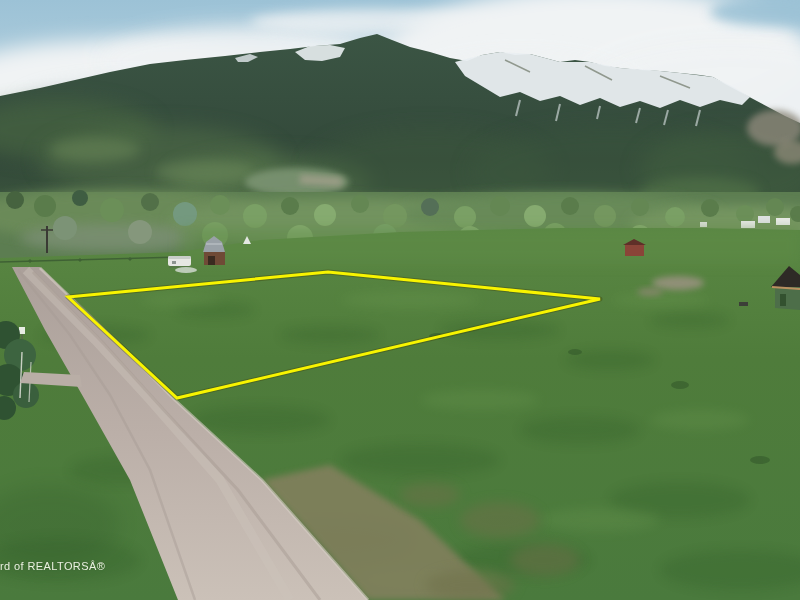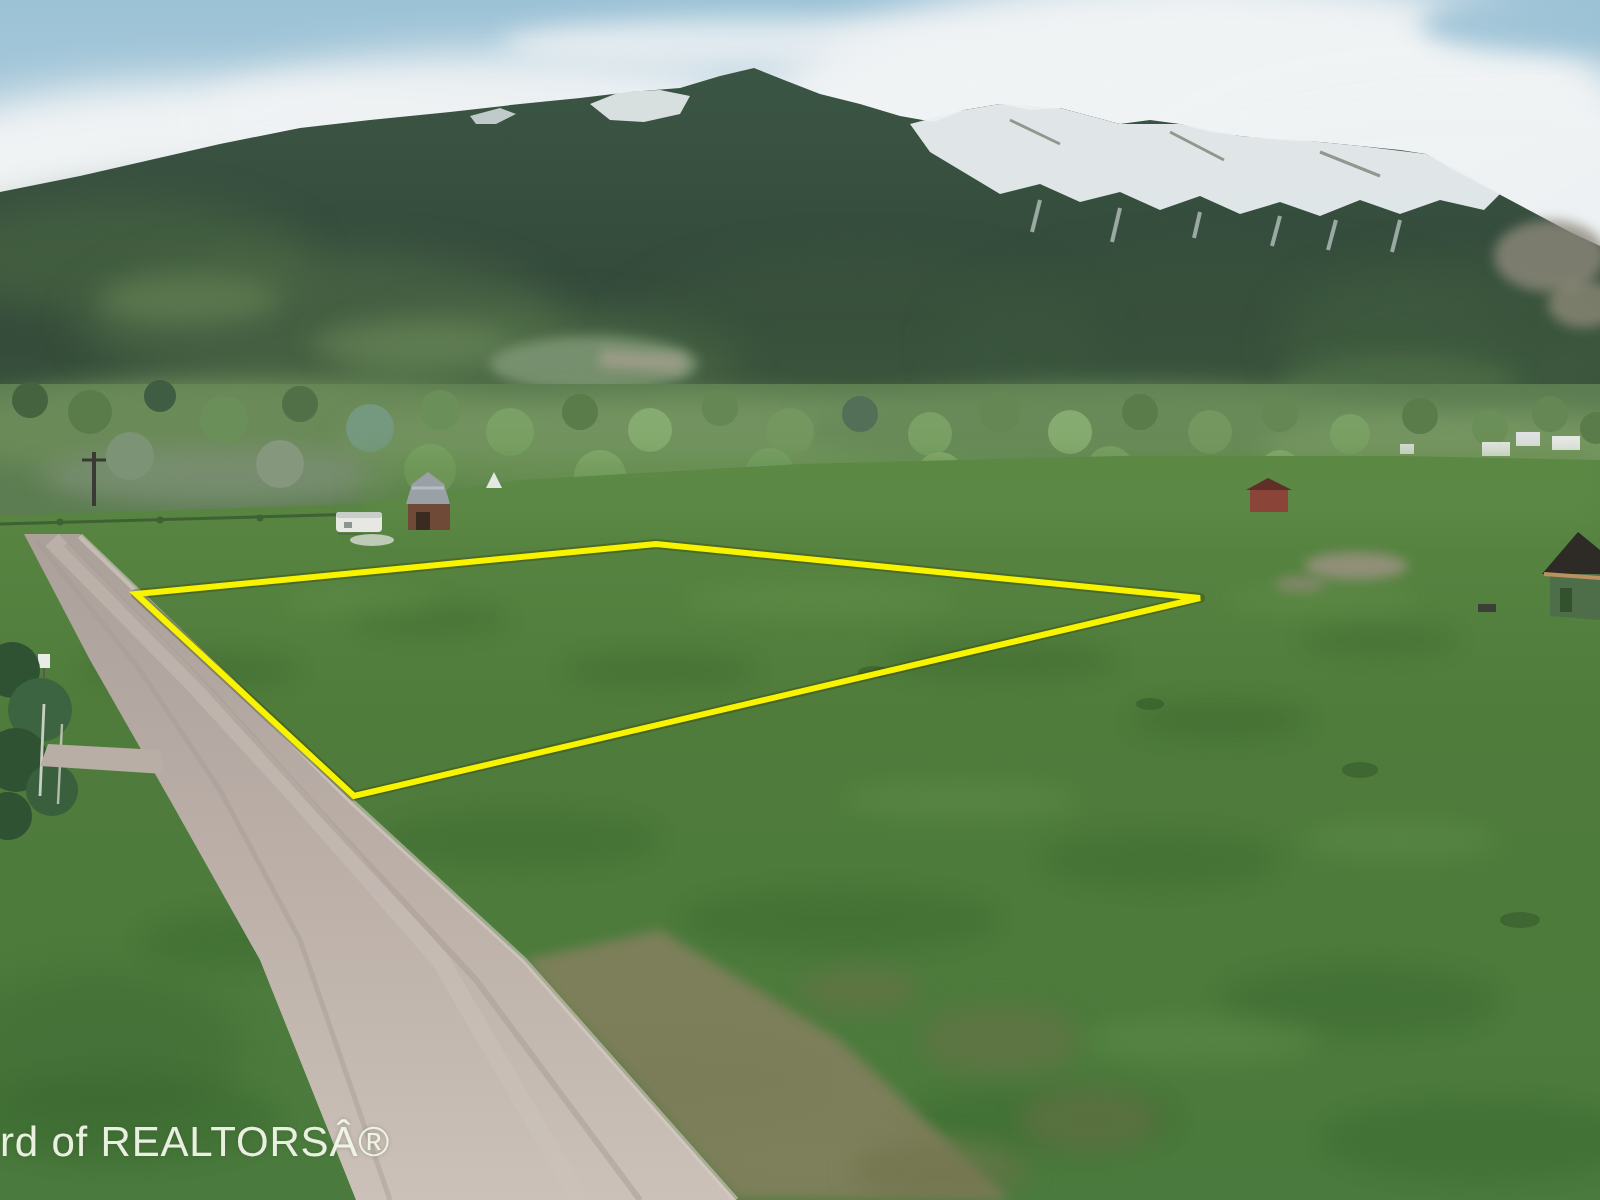--- a/index.html
+++ b/index.html
@@ -3,21 +3,21 @@
 <meta charset="utf-8">
 <style>
   html,body{margin:0;padding:0;background:#222;}
   .stage{
     position:relative;width:800px;height:600px;overflow:hidden;
     font-family:"Liberation Sans", sans-serif;
   }
   .stage svg{position:absolute;left:0;top:0;display:block;}
   .watermark{
     position:absolute;left:0px;top:560px;
-    font-size:21px;letter-spacing:0.4px;
+    font-size:11px;letter-spacing:0.4px;
     color:#f3f7ea;opacity:0.95;
     text-shadow:0 0 2px rgba(60,80,50,0.35);
     white-space:nowrap;pointer-events:none;
   }
 </style>
 </head>
 <body>
 
 <div class="stage">
 <svg width="800" height="600" viewBox="0 0 800 600">

